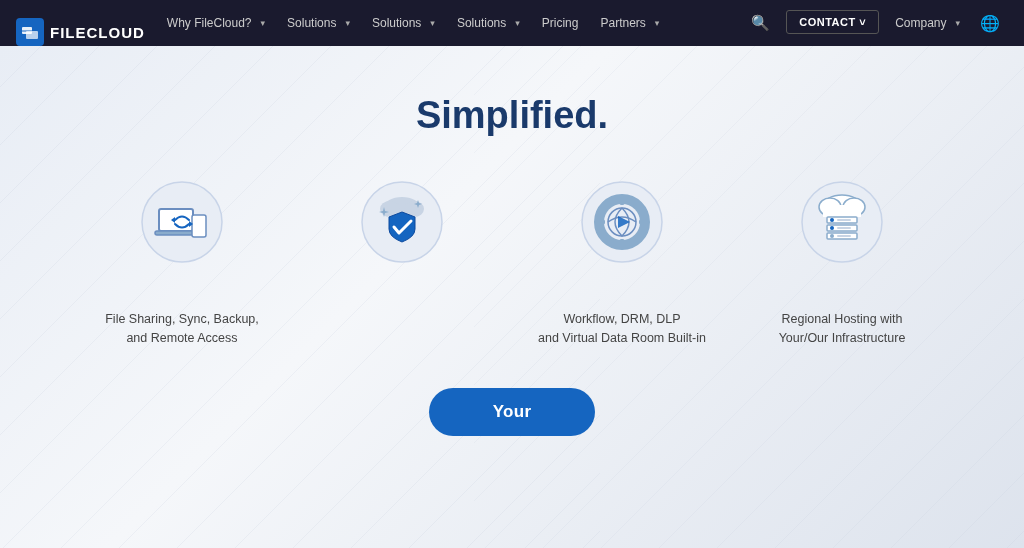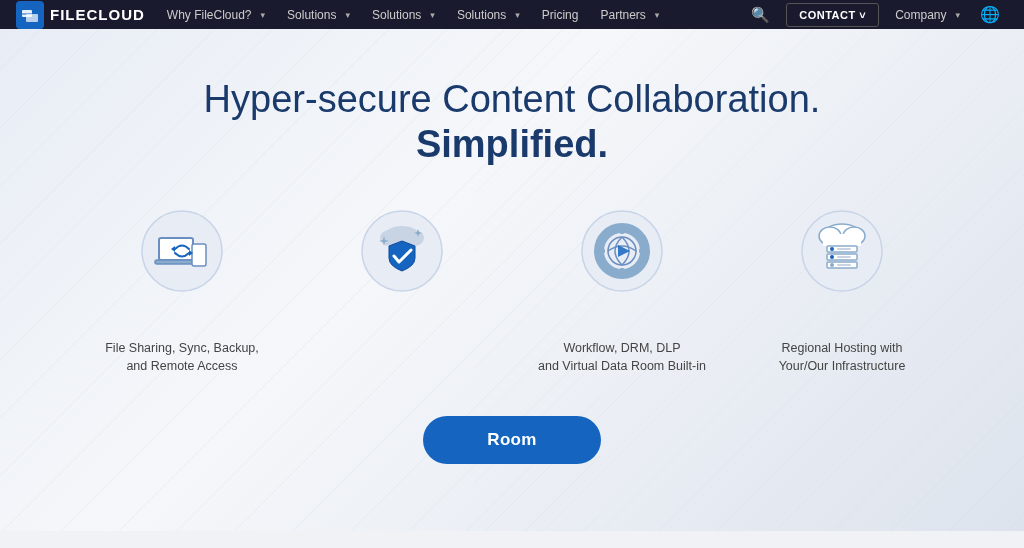--- a/index.html
+++ b/index.html
@@ -1,23 +1,23 @@
 <!DOCTYPE html>
 <html><head>
   <meta charset="utf-8">
   <style>
     * { margin: 0; padding: 0; box-sizing: border-box; }
     body { font-family: 'Arial', sans-serif; width: 1024px; height: 548px; overflow: hidden; background: #f0f2f5; }
 
     
     nav {
       background: #1a1a2e;
-      height: 29px;
-      display: flex;
-      align-items: center;
+      height: 46px;
+      display: flex;
+      align-items: flex-end;
       padding: 0 16px;
       gap: 2px;
       position: relative;
       z-index: 10;
     }
     .nav-logo {
       display: flex;
       align-items: center;
       gap: 6px;
       margin-right: 10px;
@@ -255,21 +255,20 @@
     <span>Company</span>
     <span class="nav-chevron">▾</span>
   </div>
   <div class="nav-globe">
     <span>🌐</span>
   </div>
 </nav>
 
 <div class="hero">
   <div class="hero-content">
-    <div class="hero-title">Hyper-secure Content Collaboration.</div>
     <div class="hero-title-bold">Simplified.</div>
   </div>
 
   <div class="features">
 
     <div class="feature-item">
       <svg class="feature-icon" viewBox="0 0 90 90">
         <circle cx="45" cy="45" r="40" fill="#e8edf5" stroke="#c8d4e8" stroke-width="1.5"></circle>
 
         <rect x="22" y="32" width="34" height="22" rx="2" fill="white" stroke="#6b8ec0" stroke-width="2"></rect>
@@ -343,15 +342,15 @@
         <rect x="40" y="42" width="14" height="2" rx="1" fill="#c8d4e4"></rect>
         <rect x="40" y="50" width="14" height="2" rx="1" fill="#c8d4e4"></rect>
         <rect x="40" y="58" width="14" height="2" rx="1" fill="#c8d4e4"></rect>
       </svg>
       <span class="feature-text">Regional Hosting with<br>Your/Our Infrastructure</span>
     </div>
 
   </div>
 
   <div class="demo-section">
-    <button class="btn-demo">Room</button>
+    <button class="btn-demo">Your</button>
   </div>
 </div>
 
 </body></html>

